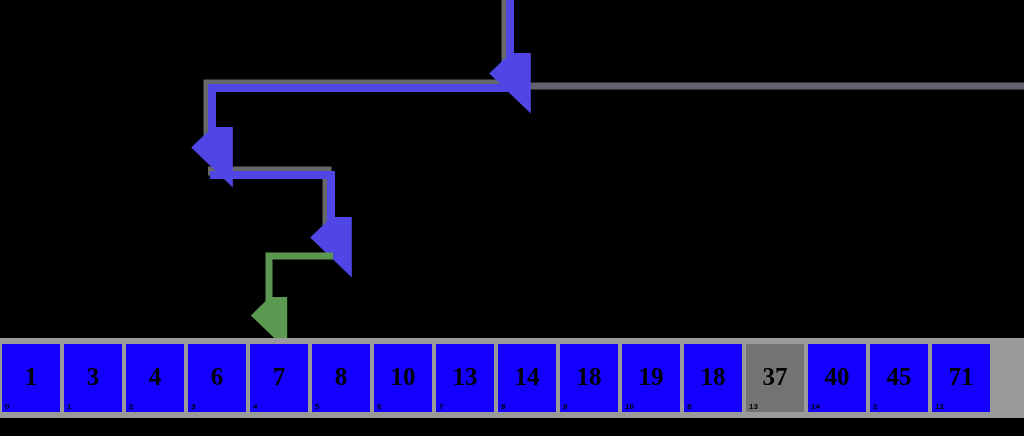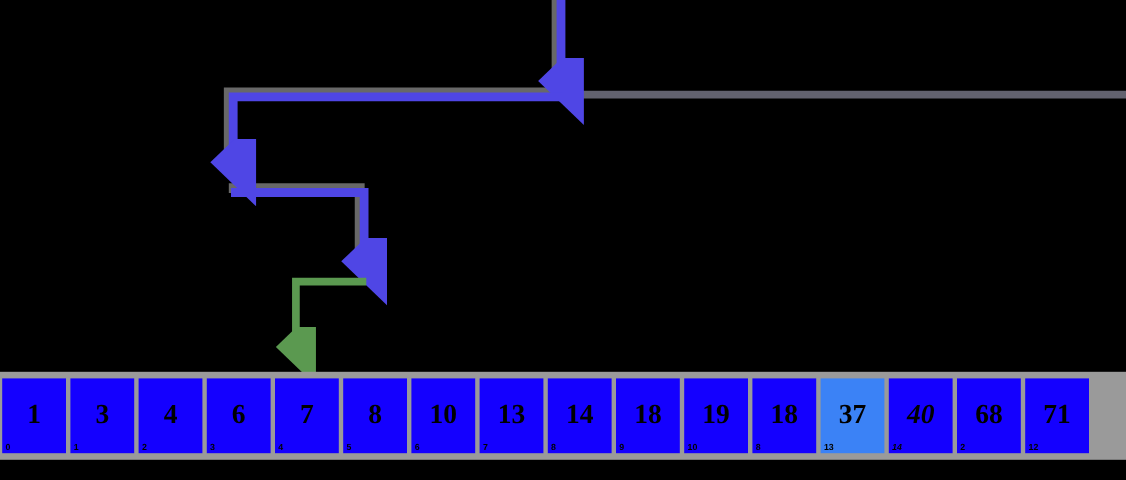--- a/index.html
+++ b/index.html
@@ -155,30 +155,30 @@
         <span class="cell-index">9</span>
       </div>
       <div class="array-cell" style="background: rgb(20, 0, 255);">
         <span class="cell-value">19</span>
         <span class="cell-index">10</span>
       </div>
       <div class="array-cell" style="background: rgb(20, 0, 255);">
         <span class="cell-value">18</span>
         <span class="cell-index">8</span>
       </div>
-      <div class="array-cell" style="background: #3b82f6;">
+      <div class="array-cell" style="background: #737373;">
         <span class="cell-value">37</span>
         <span class="cell-index">13</span>
       </div>
-      <div class="array-cell" style="background: rgb(20, 0, 255); font-style: italic;">
+      <div class="array-cell" style="background: rgb(20, 0, 255);">
         <span class="cell-value">40</span>
         <span class="cell-index">14</span>
       </div>
       <div class="array-cell" style="background: rgb(20, 0, 255);">
-        <span class="cell-value">68</span>
+        <span class="cell-value">45</span>
         <span class="cell-index">2</span>
       </div>
       <div class="array-cell" style="background: rgb(20, 0, 255);">
         <span class="cell-value">71</span>
         <span class="cell-index">12</span>
       </div>
     </div>
 
 </div>
 

